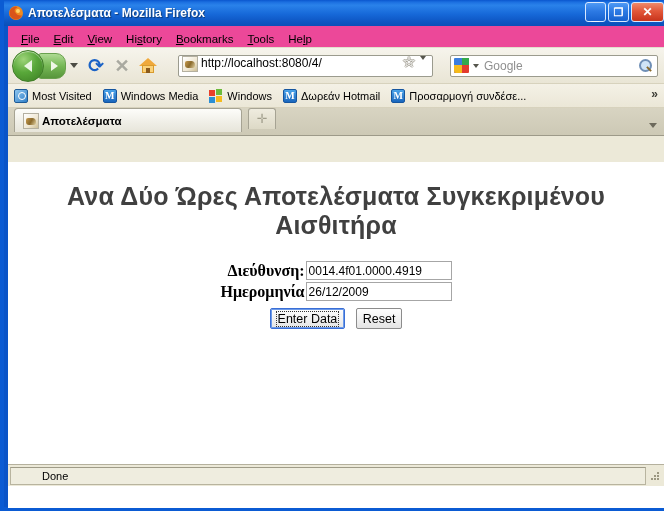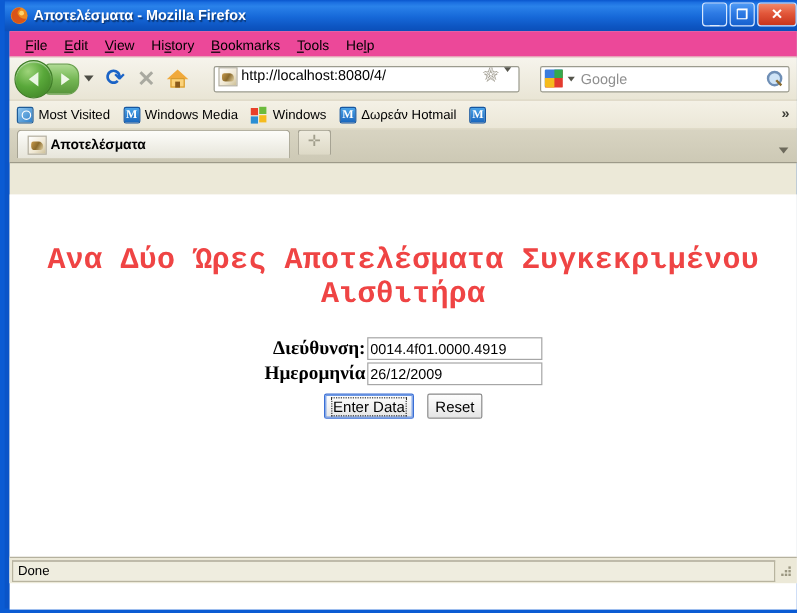--- a/index.html
+++ b/index.html
@@ -451,26 +451,26 @@
     left: 0;
     top: 136px;
     width: 656px;
     height: 346px;
     background: #fff;
     overflow: hidden;
     box-sizing: border-box;
   }
   .page-heading {
     margin: 0;
-    padding-top: 40px;
+    padding-top: 20px;
     text-align: center;
-    font-family: Liberation Mono, monospace;
+    font-family: Liberation Sans, sans-serif;
     font-size: 25px;
     font-weight: bold;
-    color: #ef4444;
+    color: #404040;
     letter-spacing: .2px;
   }
   .form-block {
     margin-top: 20px;
     display: flex;
     justify-content: center;
   }
   .form-table { border-collapse: collapse; }
   .form-table td { padding: 0; vertical-align: middle; }
   .form-label {
@@ -543,20 +543,21 @@
     background: #efeddf;
     display: flex;
     align-items: center;
     padding-left: 4px;
     box-sizing: border-box;
   }
   .status-text {
     font-size: 11px;
     color: #000;
     font-family: "Liberation Sans", sans-serif;
+    margin-left: 27px;
   }
   .grip {
     width: 14px; height: 14px;
     margin: 0 2px 0 2px;
     position: relative;
     flex: none;
   }
   .grip i {
     position: absolute;
     width: 2px; height: 2px;
@@ -654,20 +655,21 @@
             <span class="q q4"></span>
         </span>
         <span>Windows</span>
       </span>
       <span class="bm">
         <span class="ico ico-msn">M</span>
         <span>Δωρεάν Hotmail</span>
       </span>
       <span class="bm">
         <span class="ico ico-msn">M</span>
+        <span>Προσαρμογή συνδέσε...</span>
       </span>
       <span class="bm-overflow">»</span>
     </div>
 
     <div class="tabstrip">
       <span class="tab">
         <span class="favicon-box"></span>
         <span class="label">Αποτελέσματα</span>
       </span>
       <span class="newtab">

